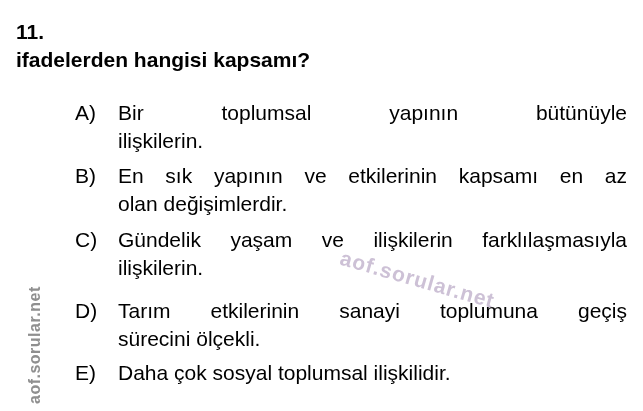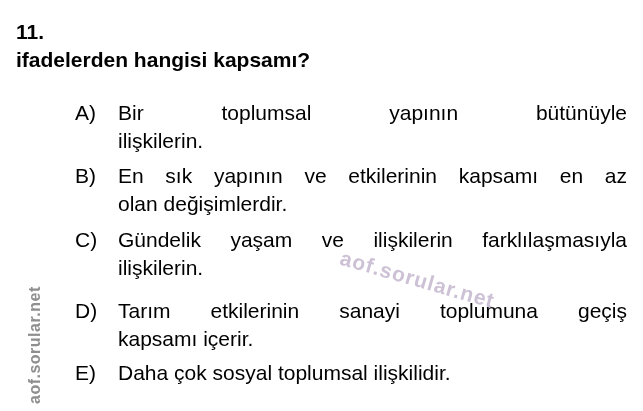--- a/index.html
+++ b/index.html
@@ -112,21 +112,21 @@
         <div class="opt-text">
           <div class="just">Gündelik yaşam ve ilişkilerin farklılaşmasıyla</div>
           <div>ilişkilerin.</div>
         </div>
       </div>
 
       <div class="option">
         <span class="opt-letter">D)</span>
         <div class="opt-text">
           <div class="just">Tarım etkilerinin sanayi toplumuna geçiş</div>
-          <div>kapsamı içerir.</div>
+          <div>sürecini ölçekli.</div>
         </div>
       </div>
 
       <div class="option">
         <span class="opt-letter">E)</span>
         <div class="opt-text">
           <div>Daha çok sosyal toplumsal ilişkilidir.</div>
         </div>
       </div>
 

